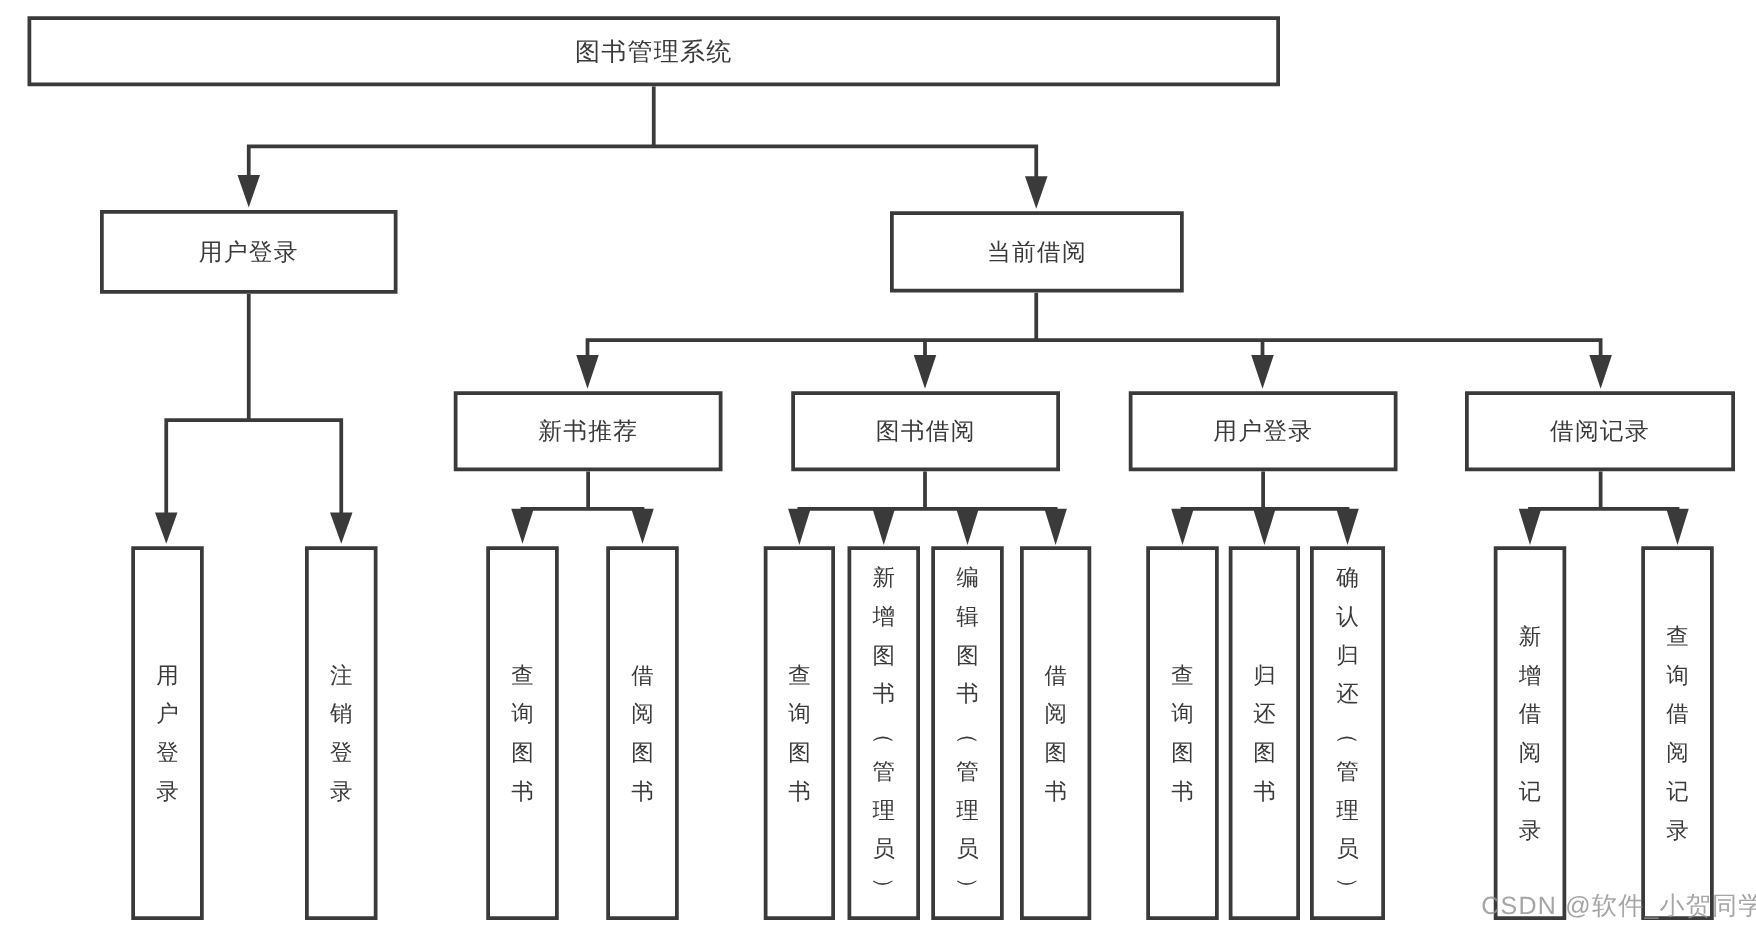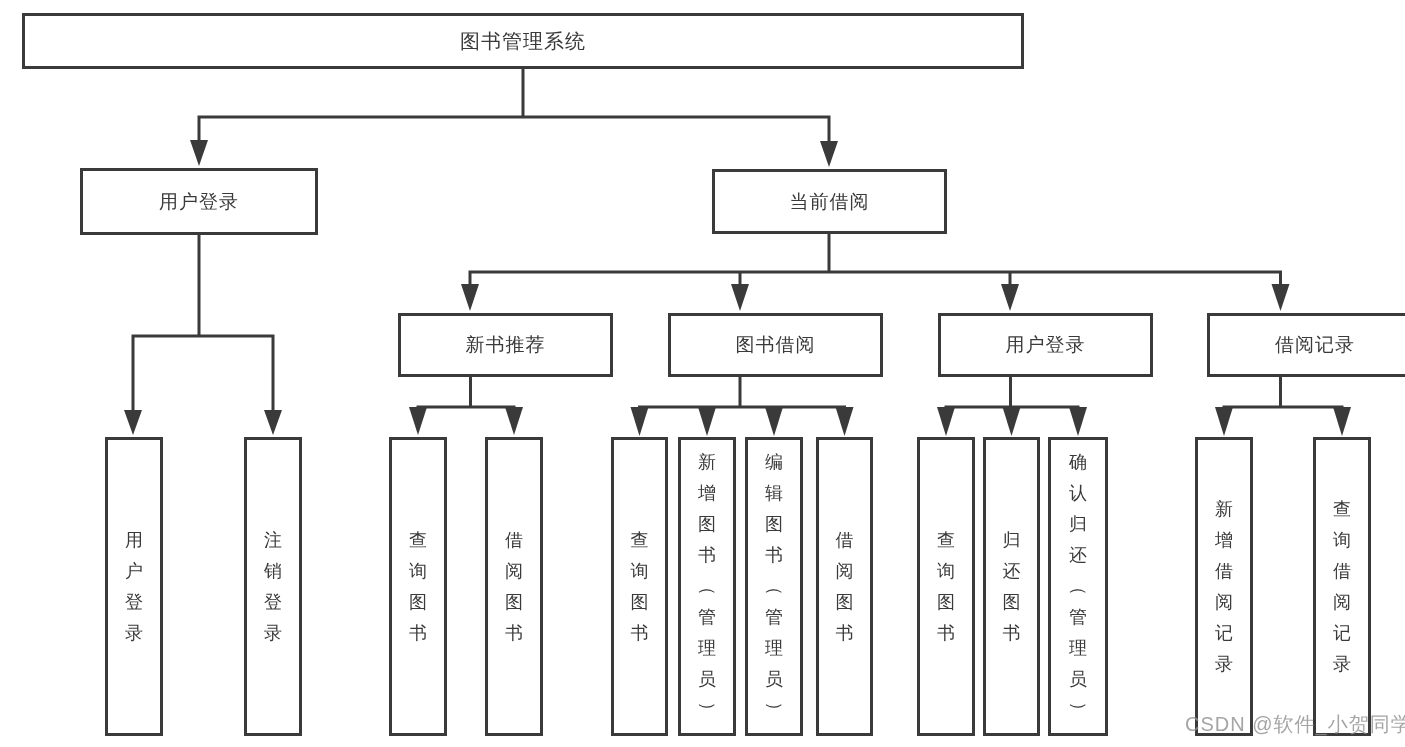--- a/index.html
+++ b/index.html
@@ -15,21 +15,21 @@
     position:absolute;
     box-sizing:border-box;
     background:#ffffff;
     border:3px solid #3a3a3a;
     color:#3a3a3a;
     display:flex;align-items:center;justify-content:center;
     z-index:2;
   }
   .node.h{font-size:19px;letter-spacing:1px;}
   .node.root{left:22px;top:13px;width:1002px;height:56px;font-size:20px;}
-  .node.lv3{top:313px;height:64px;width:215px;margin-left:35px;}
+  .node.lv3{top:313px;height:64px;width:215px;}
   .node.v{top:437px;height:299px;}
   .vtext{
     display:flex;flex-direction:column;align-items:center;
     font-size:18px;color:#3a3a3a;
   }
   .vtext span{
     display:block;height:31px;line-height:31px;width:20px;text-align:center;
   }
   .vtext span.rot{transform:rotate(90deg);}
   .watermark{

